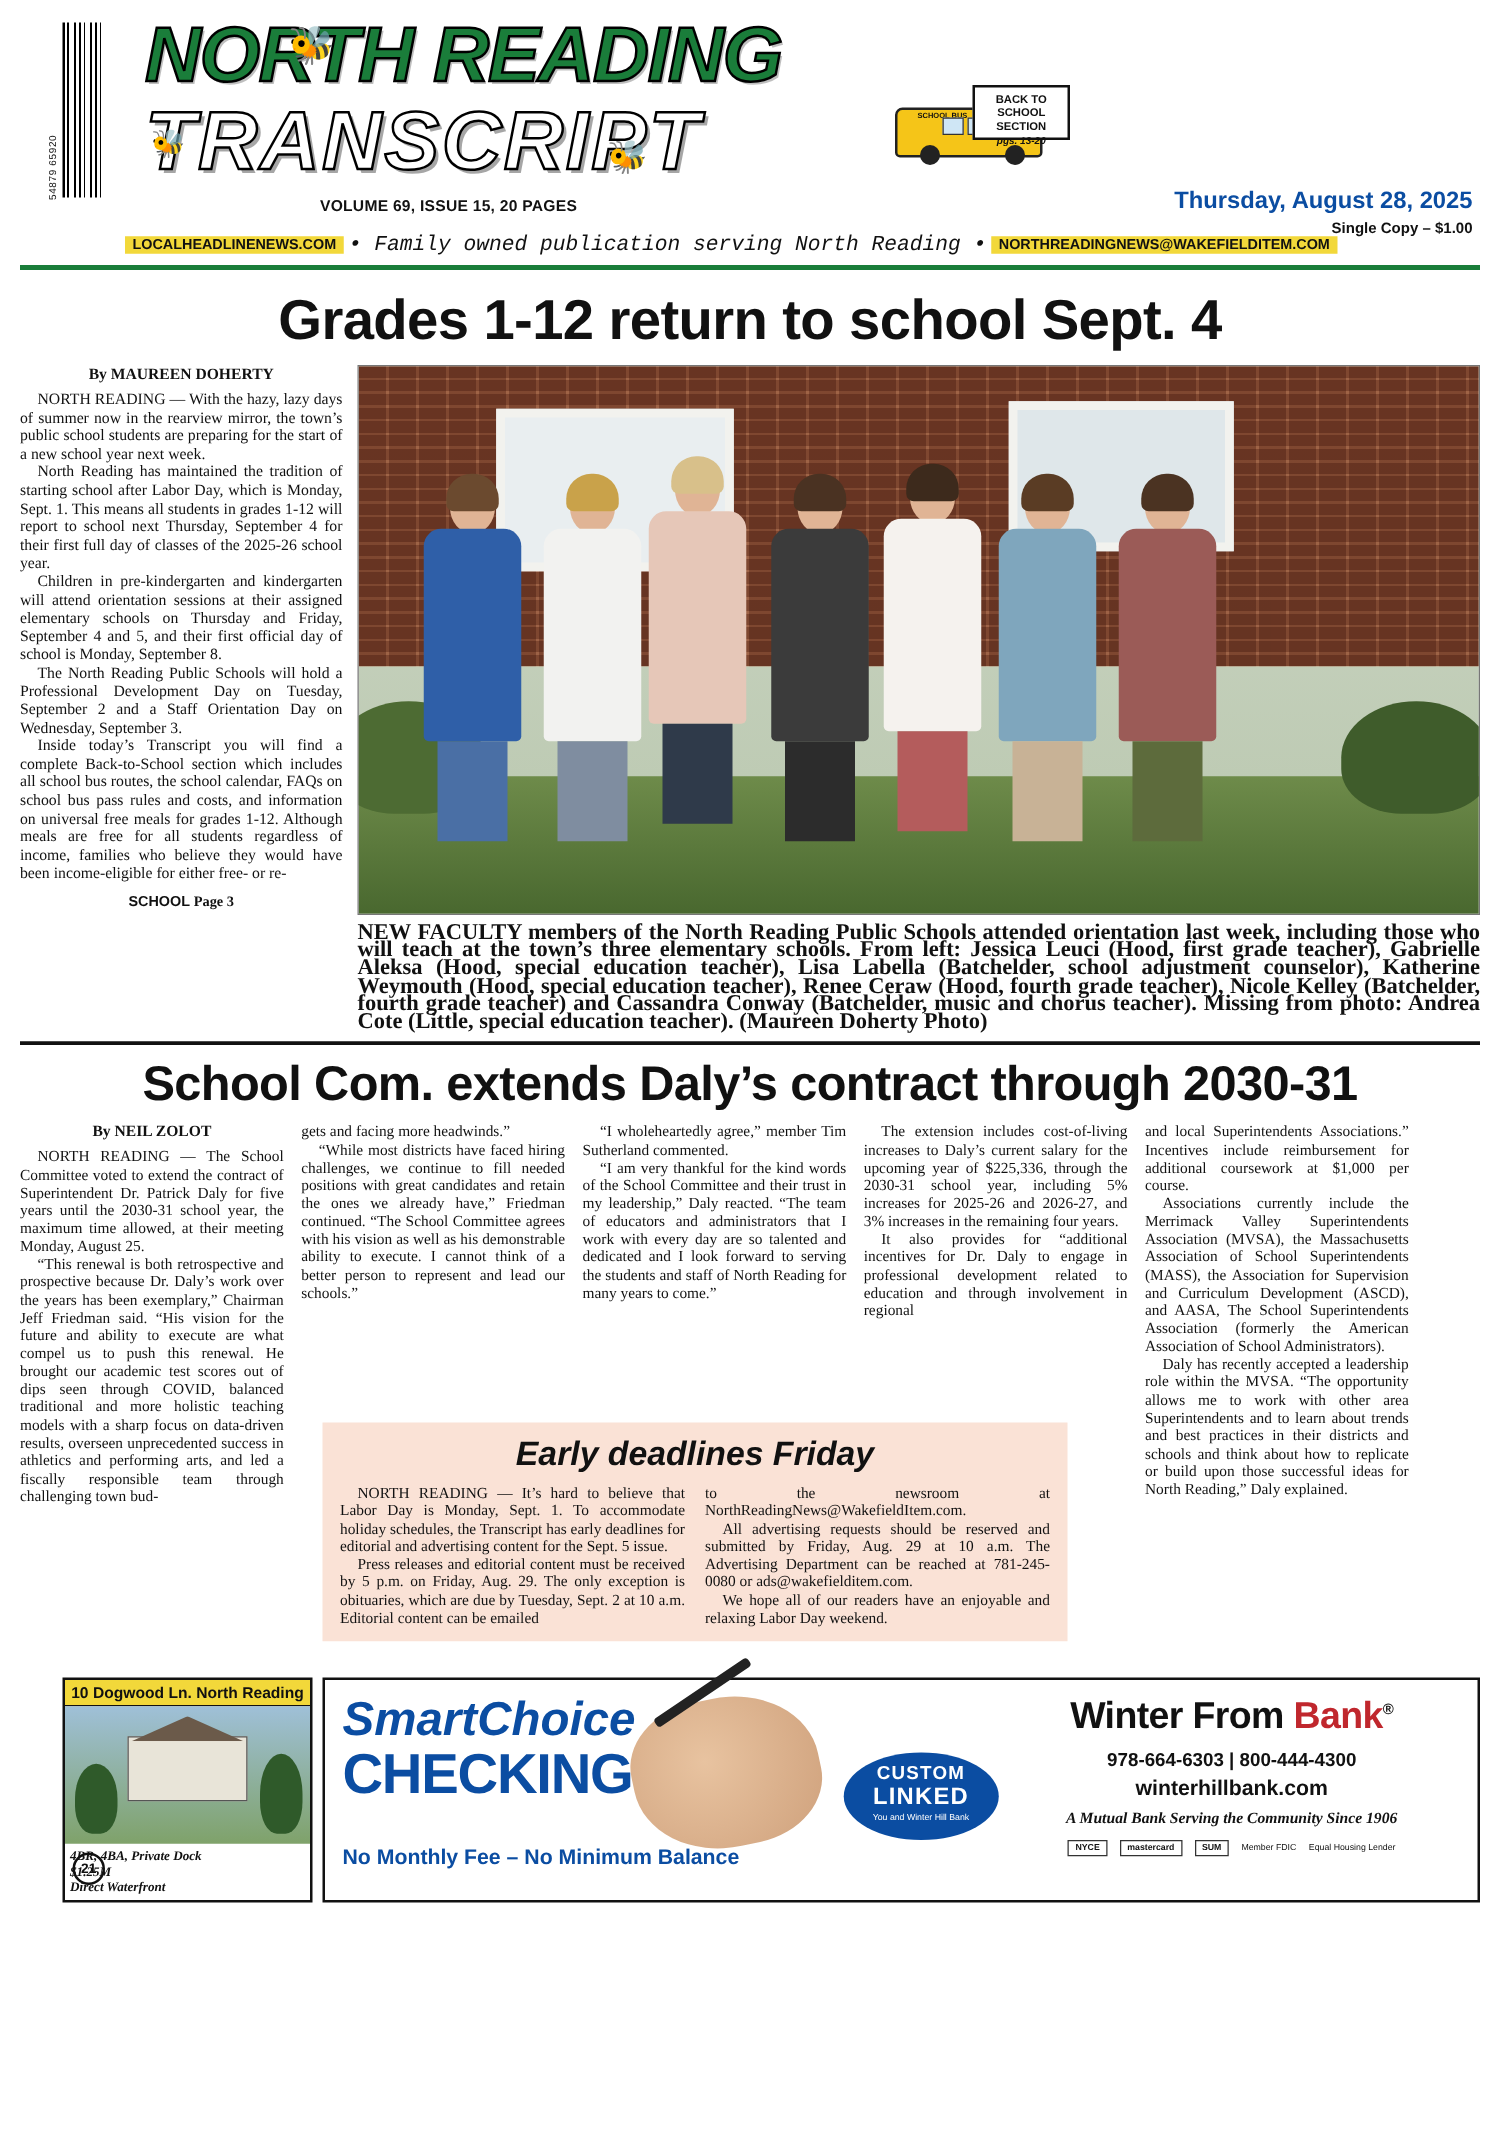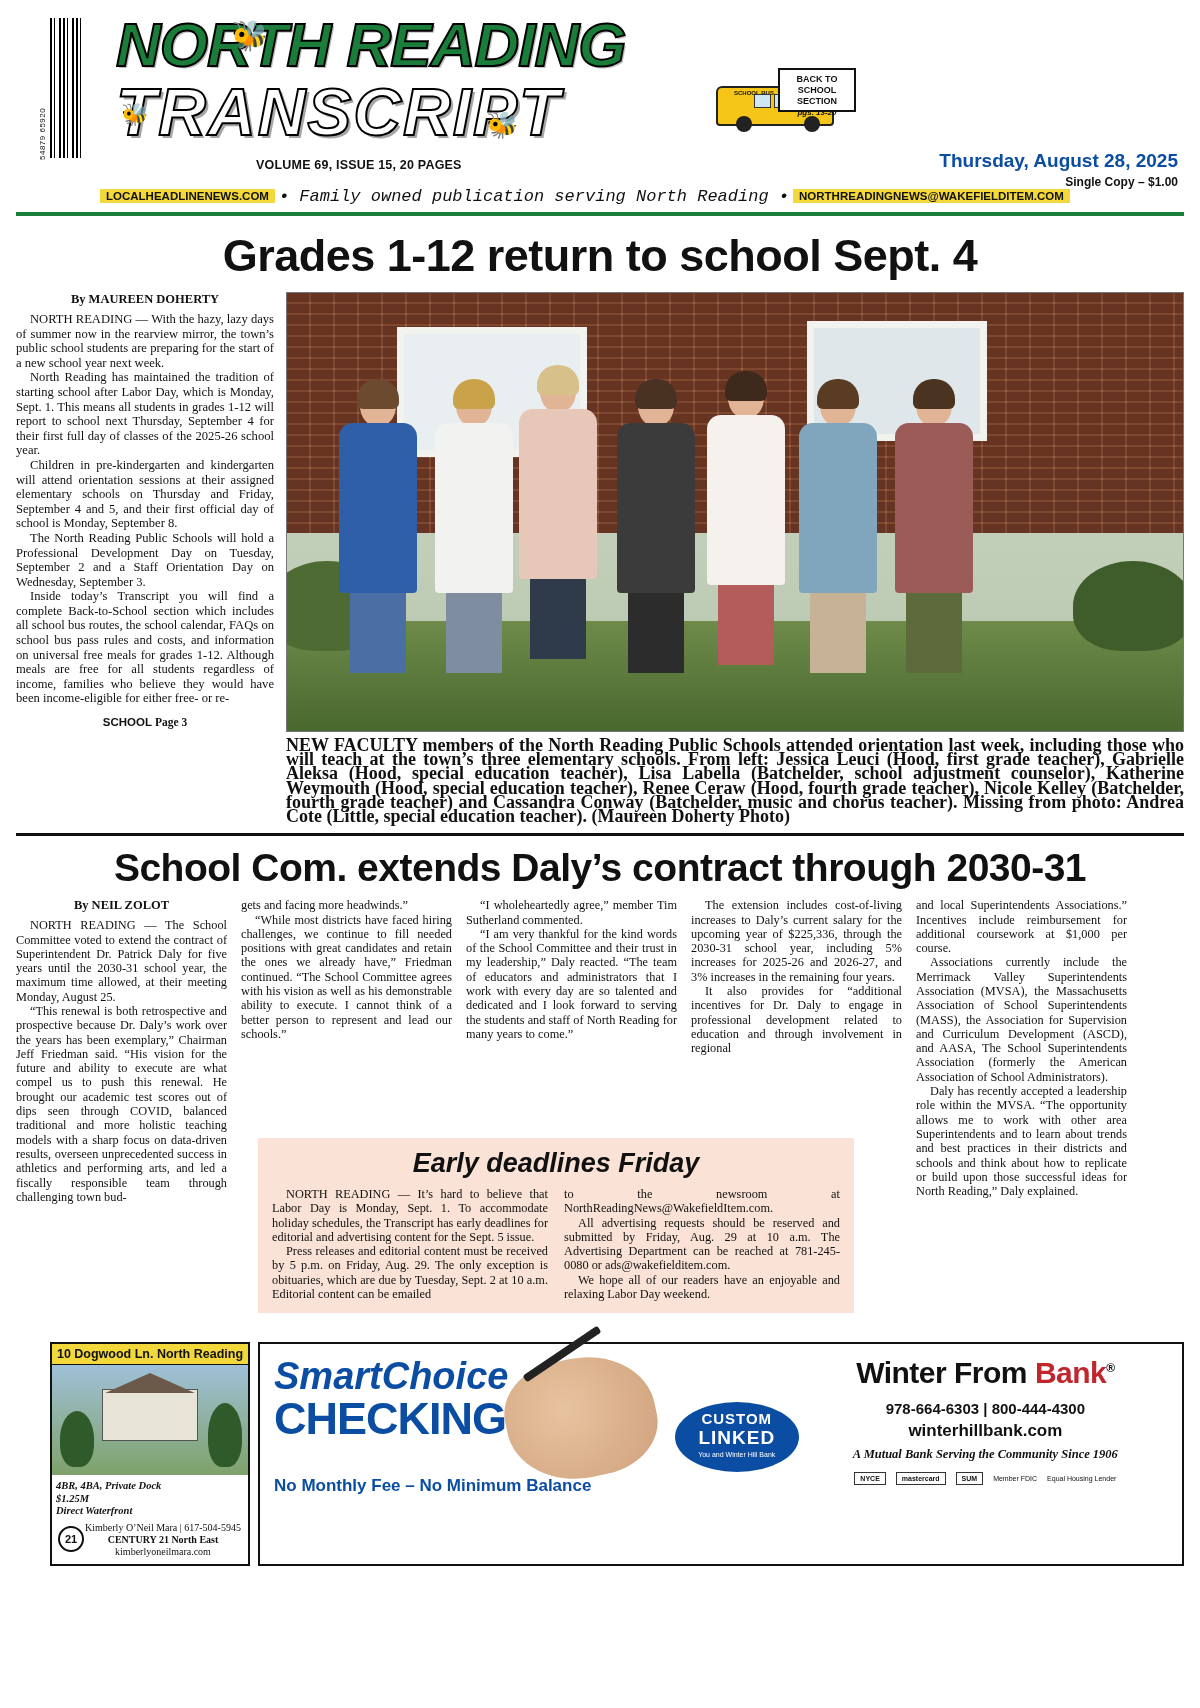--- a/index.html
+++ b/index.html
@@ -421,25 +421,20 @@
         <div class="re-house"></div>
         <div class="re-roof"></div>
         <div class="re-tree" style="left:8px;"></div>
         <div class="re-tree" style="right:6px; height:64px;"></div>
       </div>
       <div class="re-txt">
         <div>4BR, 4BA, Private Dock</div>
         <div>$1.25M</div>
         <div>Direct Waterfront</div>
       </div>
-      <div class="re-agent">
-        <div>Kimberly O’Neil Mara  |  617-504-5945</div>
-        <div style="font-weight:bold">CENTURY 21 North East</div>
-        <div>kimberlyoneilmara.com</div>
-      </div>
       <div class="c21">21</div>
     </div>
 
     <div class="ad-bank">
       <div class="bank-left">
         <div class="smart">SmartChoice</div>
         <div class="checking">CHECKING</div>
         <div class="nomonthly">No Monthly Fee – No Minimum Balance</div>
         <div class="hand"></div>
         <div class="pen"></div>

